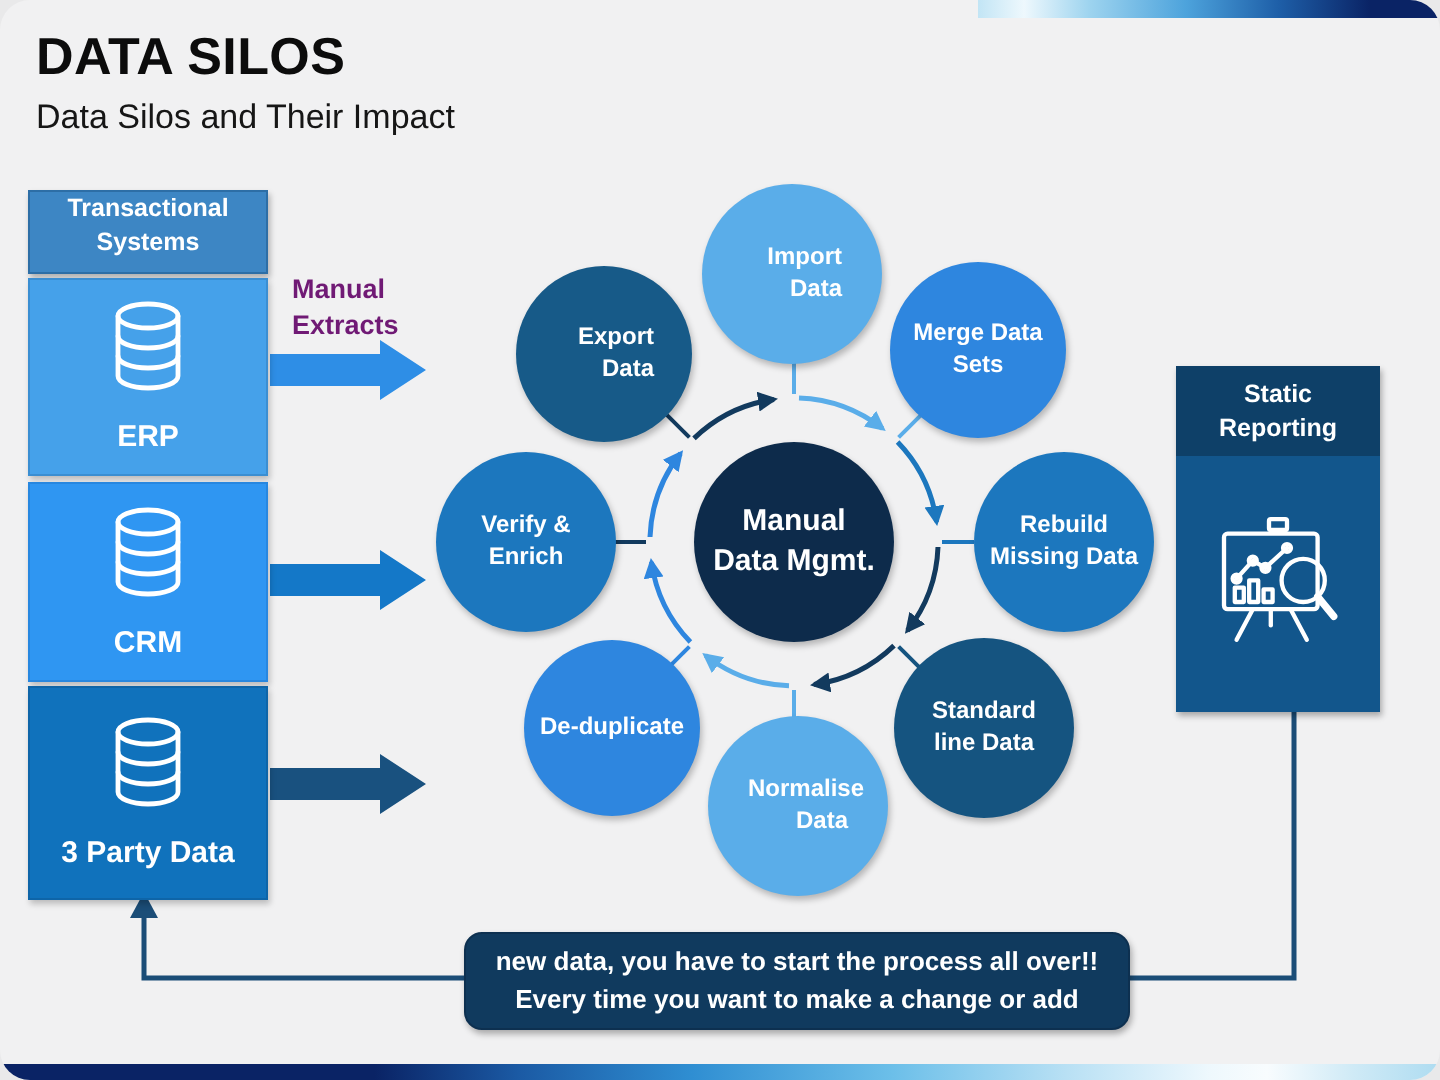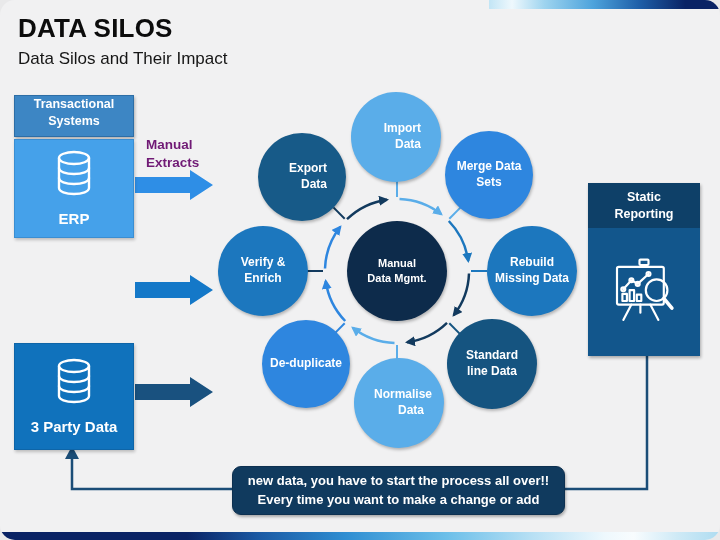--- a/index.html
+++ b/index.html
@@ -42,23 +42,23 @@
   .c-standard{left:447px;top:319px;width:90px;height:90px;background:#155480;}
   .c-normalise{left:354px;top:358px;width:90px;height:90px;background:#5aade9;}
   .c-dedup{left:262px;top:320px;width:88px;height:88px;background:#2e86df;}
   .c-verify{left:218px;top:226px;width:90px;height:90px;background:#1c77be;}
   .c-export{left:258px;top:133px;width:88px;height:88px;background:#175a88;}
   .c-import span,.c-normalise span,.c-export span{max-width:50px;text-align:right;}
   .c-merge span{max-width:72px;}
   .c-rebuild span{max-width:80px;}
   .c-standard span,.c-verify span,.c-dedup span{max-width:74px;}
   .hub{left:347px;top:221px;width:100px;height:100px;background:#0d2b4b;flex-direction:column;z-index:2;}
-  .hub span{display:block;font-size:11px;line-height:1.35;}
-  
-  .report-box{position:absolute;left:588px;top:183px;width:112px;height:173px;
+  .hub span{display:block;font-size:15px;line-height:1.35;}
+  
+  .report-box{position:absolute;left:588px;top:183px;width:102px;height:173px;
      box-shadow:1px 2px 3px rgba(0,0,0,.3);}
   .report-header{height:45px;background:#0e4068;display:flex;align-items:center;justify-content:center;}
   .report-header span{display:block;max-width:80px;text-align:center;color:#fff;font-weight:700;
      font-size:12.5px;line-height:1.35;}
   .report-body{height:128px;background:#12568c;display:flex;align-items:center;justify-content:center;}
   
   .callout{position:absolute;left:232px;top:466px;width:331px;height:47px;background:#103a5e;
      border:1px solid #0d3050;border-radius:9px;display:flex;flex-direction:column;align-items:center;
      justify-content:center;z-index:2;box-shadow:1px 2px 3px rgba(0,0,0,.3);}
   .callout span{display:block;color:#fff;font-size:13px;font-weight:600;line-height:1.45;text-align:center;}
@@ -130,20 +130,31 @@
       <g fill="none" stroke="#ffffff" stroke-width="2.4" stroke-linecap="round">
         <ellipse cx="21" cy="8" rx="15" ry="6"></ellipse>
         <path d="M6,8 V38 c0,3.4 6.7,6 15,6 s15,-2.6 15,-6 V8"></path>
         <path d="M6,18 c0,3.4 6.7,6 15,6 s15,-2.6 15,-6"></path>
         <path d="M6,28 c0,3.4 6.7,6 15,6 s15,-2.6 15,-6"></path>
       </g>
     </svg>
     <span class="syslabel">ERP</span>
   </div>
 
+  <div class="sysbox box-crm">
+    <svg class="dbicon" viewBox="0 0 42 46">
+      <g fill="none" stroke="#ffffff" stroke-width="2.4" stroke-linecap="round">
+        <ellipse cx="21" cy="8" rx="15" ry="6"></ellipse>
+        <path d="M6,8 V38 c0,3.4 6.7,6 15,6 s15,-2.6 15,-6 V8"></path>
+        <path d="M6,18 c0,3.4 6.7,6 15,6 s15,-2.6 15,-6"></path>
+        <path d="M6,28 c0,3.4 6.7,6 15,6 s15,-2.6 15,-6"></path>
+      </g>
+    </svg>
+    <span class="syslabel">CRM</span>
+  </div>
 
   <div class="sysbox box-3p">
     <svg class="dbicon" viewBox="0 0 42 46">
       <g fill="none" stroke="#ffffff" stroke-width="2.4" stroke-linecap="round">
         <ellipse cx="21" cy="8" rx="15" ry="6"></ellipse>
         <path d="M6,8 V38 c0,3.4 6.7,6 15,6 s15,-2.6 15,-6 V8"></path>
         <path d="M6,18 c0,3.4 6.7,6 15,6 s15,-2.6 15,-6"></path>
         <path d="M6,28 c0,3.4 6.7,6 15,6 s15,-2.6 15,-6"></path>
       </g>
     </svg>

